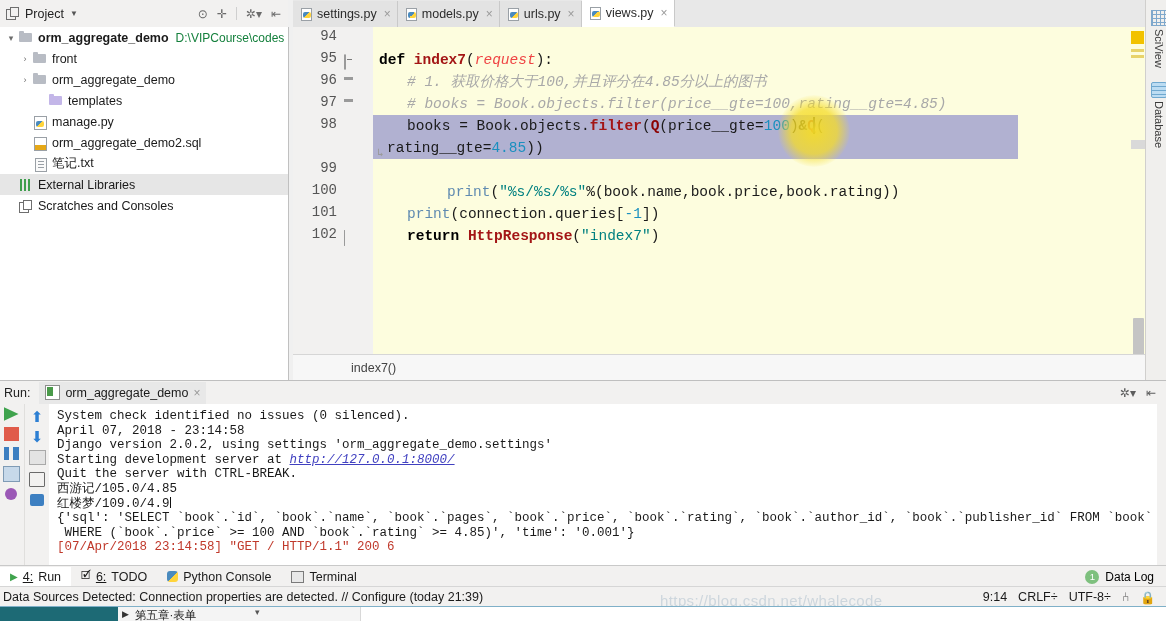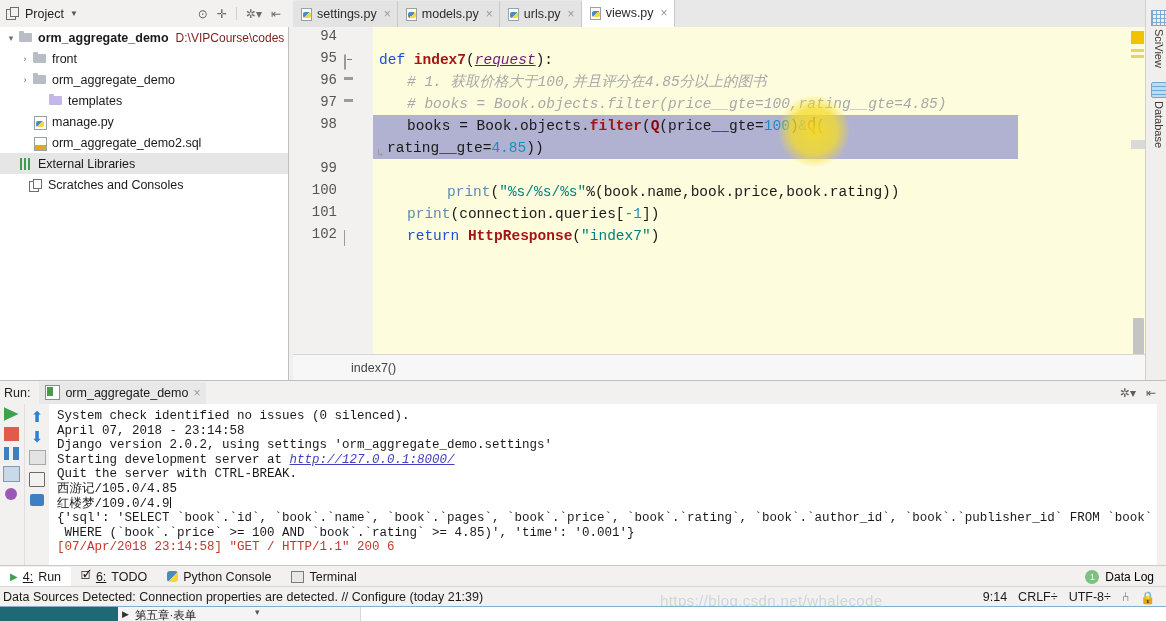--- a/index.html
+++ b/index.html
@@ -39,21 +39,21 @@
   .sqlfile:after{content:"";position:absolute;left:0px;bottom:0px;width:11px;height:5px;background:#e6a817;font-size:4px;}
   .txtfile{position:absolute;left:3px;top:2px;width:10px;height:12px;background:#fafafa;border:1px solid #9aa0a6;}
   .txtfile:after{content:"";position:absolute;left:2px;top:2px;width:6px;height:1px;box-shadow:0 3px 0 #9aa0a6,0 6px 0 #9aa0a6;background:#9aa0a6;}
   .libico{position:absolute;left:2px;top:2px;width:12px;height:12px;
      background:linear-gradient(90deg,#3f9e4d 0 2px,transparent 2px 4px,#3f9e4d 4px 6px,transparent 6px 8px,#3f9e4d 8px 10px,transparent 10px 12px);}
   .scratchico{position:absolute;left:1px;top:2px;width:12px;height:12px;}
   .scratchico .a{position:absolute;left:0;top:2px;width:8px;height:9px;border:1.3px solid #6e6e6e;}
   .scratchico .b{position:absolute;left:4px;top:0;width:7px;height:8px;border:1.3px solid #6e6e6e;background:#fff;}
   .nm{font-size:12.5px;color:#1a1a1a;}
   .nm.bold{font-weight:bold;}
-  .path{font-size:12px;color:#7f1d1d;margin-left:7px;}
+  .path{font-size:12px;color:#15803d;margin-left:7px;}
 
   
   .editor-wrap{position:absolute;left:293px;top:0;width:878px;height:380px;background:#fff;}
   .tabbar{position:absolute;left:0;top:0;width:852px;height:27px;background:#e8e8e8;border-bottom:1px solid #c9c9c9;display:flex;align-items:flex-end;}
   .tab{height:26px;display:flex;align-items:center;padding:0 6px 0 7px;background:#e3e3e3;border-right:1px solid #c9c9c9;font-size:12.5px;color:#2b2b2b;gap:4px;}
   .tab.active{background:#ffffff;border-bottom:1px solid #fff;}
   .tabico{width:13px;height:13px;position:relative;}
   .tabico:before{content:"";position:absolute;left:1px;top:0px;width:11px;height:13px;background:#fff;border:1px solid #9aa0a6;box-sizing:border-box;}
   .tabico:after{content:"";position:absolute;left:3px;top:4px;width:8px;height:6px;background:linear-gradient(135deg,#4b8bbe 50%,#ffd43b 50%);border-radius:2px;}
   .tabx{font-size:12px;color:#9a9a9a;margin-left:3px;}
@@ -66,29 +66,29 @@
   .fold .box:after{content:"";position:absolute;left:2px;top:4px;width:5px;height:1px;background:#7a7a7a;}
   .fold .hour{width:9px;height:10px;position:relative;}
   .fold .hour:before{content:"";position:absolute;left:0;top:0;width:9px;height:1.5px;background:#9a9a9a;}
   .fold .hour:after{content:"";position:absolute;left:0;bottom:0;width:9px;height:1.5px;background:#9a9a9a;}
   .fold .endbr{width:9px;height:11px;border-left:1.5px solid #9a9a9a;border-bottom:1.5px solid #9a9a9a;border-top:1.5px solid #9a9a9a;border-radius:1px 0 0 1px;}
 
   .code{position:absolute;left:80px;top:27px;width:772px;height:327px;background:#fdfdde;overflow:hidden;
         font-family:"Liberation Mono", monospace;font-size:14.5px;line-height:22px;white-space:pre;}
   .cl{position:absolute;left:6px;height:22px;}
   .sel-bg{position:absolute;background:#a3a3cf;opacity:0.85;}
-  .kw{color:#1d4ed8;font-weight:normal;}
+  .kw{color:#000000;font-weight:bold;}
   .fn{color:#a31515;font-weight:bold;}
   .cmt{color:#a8a8a8;font-style:italic;}
   .str{color:#008080;}
   .num{color:#1a8fbf;}
   .qcls{color:#8b0000;font-weight:bold;}
   .plain{color:#1a1a1a;}
   .bifn{color:#5f8ab0;}
-  .param{color:#701a75;font-style:italic;text-decoration:underline;}
+  .param{color:#ef4444;font-style:italic;}
 
   .vscroll{position:absolute;right:26px;top:27px;width:14px;height:327px;background:#fdfdde;}
   .vthumb{position:absolute;right:27px;top:318px;width:11px;height:45px;background:#c4c4c4;border-radius:1px;}
   .marker-y{position:absolute;right:27px;top:31px;width:13px;height:13px;background:#f2c200;}
   .marker-l1{position:absolute;right:27px;top:49px;width:13px;height:3px;background:#e8d36a;}
   .marker-l2{position:absolute;right:27px;top:55px;width:13px;height:3px;background:#e8d36a;}
   .scroll-gray{position:absolute;right:26px;top:140px;width:14px;height:9px;background:#d9d9d9;}
 
   .breadcrumb{position:absolute;left:0;top:354px;width:852px;height:26px;background:#f7f7f7;border-top:1px solid #d6d6d6;display:flex;align-items:center;}
   .breadcrumb .bc-txt{margin-left:58px;font-size:12.5px;color:#444;}
@@ -222,30 +222,36 @@
       <span class="nm">manage.py</span>
     </div>
 
     <div class="row" style="padding-left:32px">
       <span class="ico">
           <i class="sqlfile"></i>
         </span>
       <span class="nm">orm_aggregate_demo2.sql</span>
     </div>
 
+    <div class="row" style="padding-left:32px">
+      <span class="ico">
+          <i class="txtfile"></i>
+        </span>
+      <span class="nm">笔记.txt</span>
+    </div>
 
     <div class="row sel" style="">
       <span class="arrow"></span>
       <span class="ico">
           <i class="libico"></i>
         </span>
       <span class="nm">External Libraries</span>
     </div>
 
-    <div class="row" style="padding-left:14px">
+    <div class="row" style="padding-left:4px">
       <span class="arrow"></span>
       <span class="ico">
           <i class="scratchico">
             <i class="a"></i>
             <i class="b"></i>
           </i>
         </span>
       <span class="nm">Scratches and Consoles</span>
     </div>
   </div>

